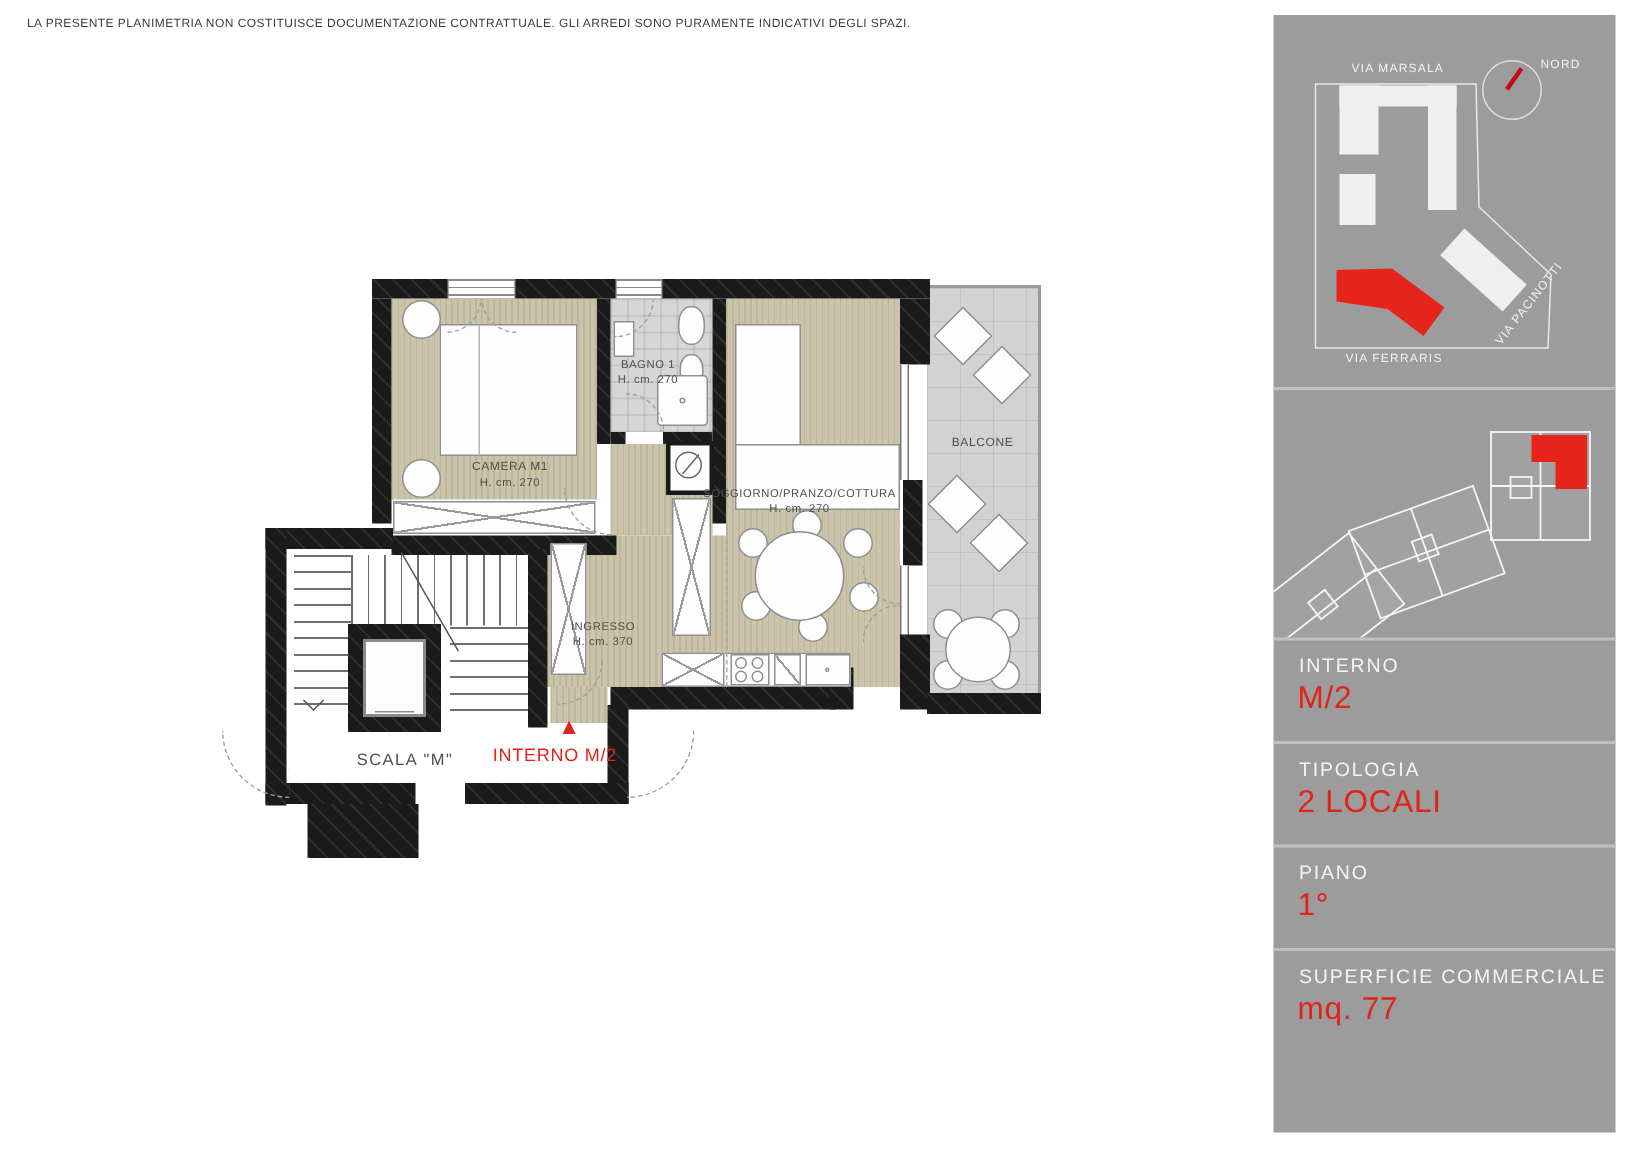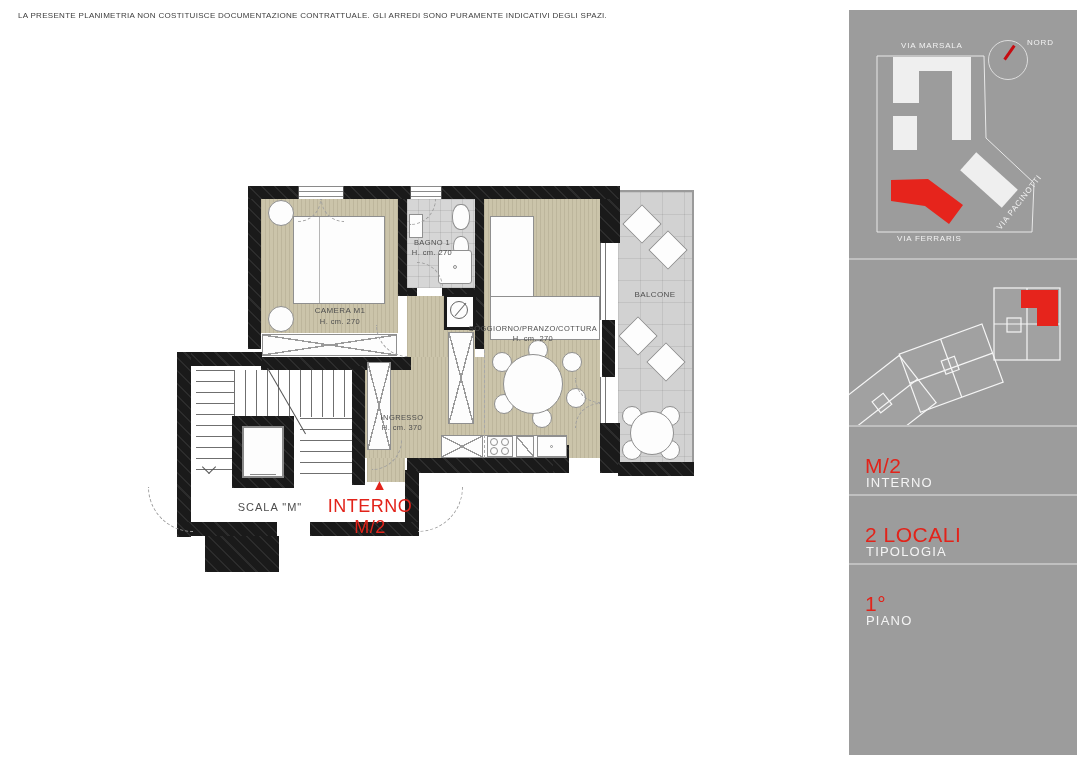--- a/index.html
+++ b/index.html
@@ -42,31 +42,31 @@
   .arc-tr{border-width:1px 1px 0 0;border-radius:0 100% 0 0;}
   .arc-tl{border-width:1px 0 0 1px;border-radius:100% 0 0 0;}
   
   .rlabel{position:absolute;font-size:8px;line-height:1.35;color:#4e4e4e;text-align:center;
           letter-spacing:.4px;white-space:nowrap;}
   .rlabel .sub{font-size:7.5px;}
   #disclaimer{position:absolute;left:18px;top:11px;font-size:8px;color:#3c3c3c;letter-spacing:.3px;}
   
   #interno-arrow{position:absolute;left:372px;top:477px;font-size:15px;color:#e2231a;line-height:1;}
   #interno-label{position:absolute;left:320px;top:496px;width:100px;text-align:center;
-                 font-size:18px;color:#e2231a;letter-spacing:.5px;}
+                 font-size:12px;color:#e2231a;letter-spacing:.5px;}
   #scala-label{position:absolute;left:205px;top:501px;width:130px;text-align:center;
                font-size:11px;color:#4e4e4e;letter-spacing:1px;}
   
   #title-band{position:absolute;left:10px;top:714px;width:496px;height:40px;background:#ababab;}
   #title-band span{display:block;padding-left:12px;font-size:31px;line-height:40px;color:#7d90e2;letter-spacing:1.5px;}
   
   #sidebar{position:absolute;left:849px;top:10px;width:228px;height:745px;background:#9c9c9c;}
   .sb-sec{position:absolute;left:0;width:228px;box-sizing:border-box;}
   .sb-box{border-top:2px solid #c0c0c0;}
-  .sb-label{position:absolute;left:17px;top:9px;font-size:13px;color:#f4f4f4;letter-spacing:1.2px;margin-top:39px;}
+  .sb-label{position:absolute;left:17px;top:9px;font-size:13px;color:#f4f4f4;letter-spacing:1.2px;}
   .sb-value{position:absolute;left:16px;top:27px;font-size:21px;color:#e2231a;letter-spacing:.5px;}
   #sb-footer{position:absolute;left:0;top:700px;width:228px;height:45px;background:#a9a9a9;}
   #sb-footer span{position:absolute;right:14px;top:14px;font-size:14.5px;color:#efefef;letter-spacing:1px;}
   .street{position:absolute;font-size:8px;color:#f2f2f2;letter-spacing:.8px;white-space:nowrap;}
   .bldg{position:absolute;background:#efefef;}
   #compass{position:absolute;left:139px;top:30px;width:38px;height:38px;border:1px solid #ddd;border-radius:50%;}
   #compass .needle{position:absolute;left:19px;top:3px;width:2.5px;height:17px;background:#c70b10;transform:rotate(35deg);}
   .svgabs{position:absolute;left:0;top:0;}
 </style>
 </head>
@@ -255,17 +255,21 @@
       <div class="sb-value">M/2</div>
     </div>
     <div class="sb-sec sb-box" style="top:484px;height:66px;">
       <div class="sb-label">TIPOLOGIA</div>
       <div class="sb-value">2 LOCALI</div>
     </div>
     <div class="sb-sec sb-box" style="top:553px;height:66px;">
       <div class="sb-label">PIANO</div>
       <div class="sb-value">1°</div>
     </div>
+    <div class="sb-sec sb-box" style="top:622px;height:78px;">
+      <div class="sb-label">SUPERFICIE COMMERCIALE</div>
+      <div class="sb-value">mq. 77</div>
+    </div>
 
   </div>
 
 
 </div>
 
 </body></html>

